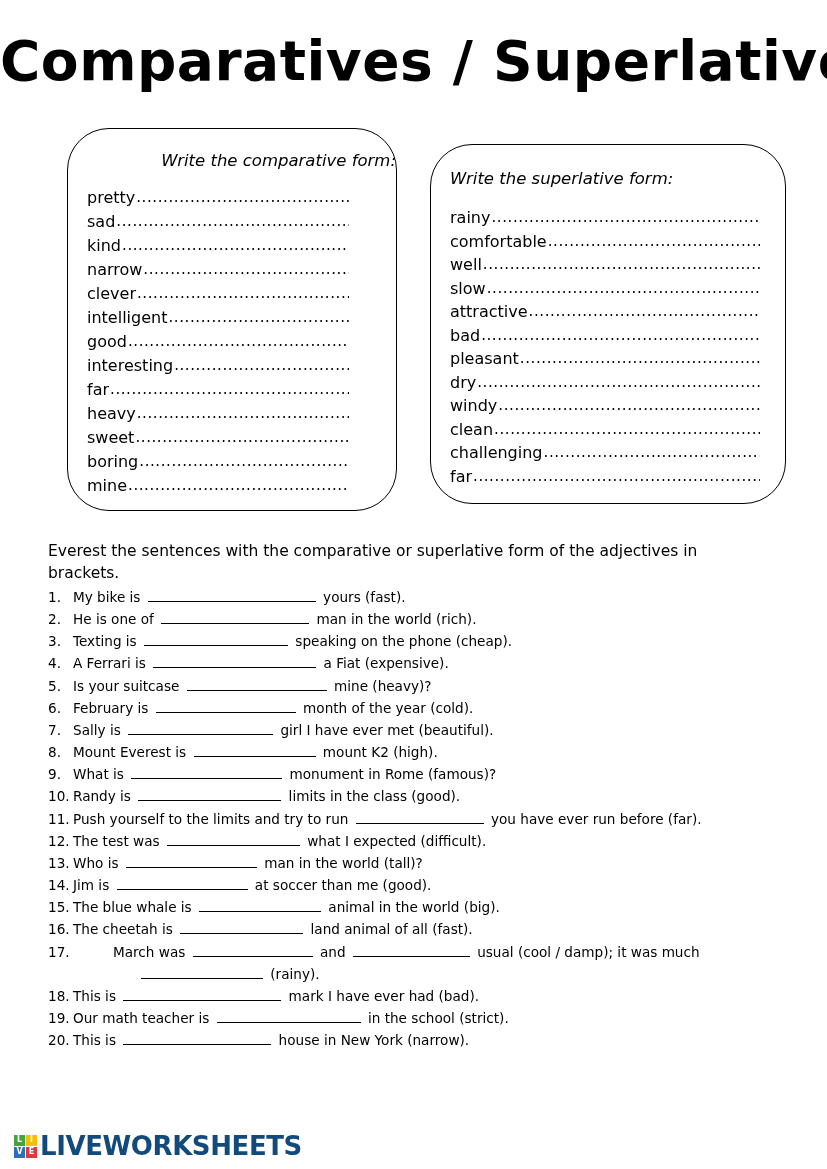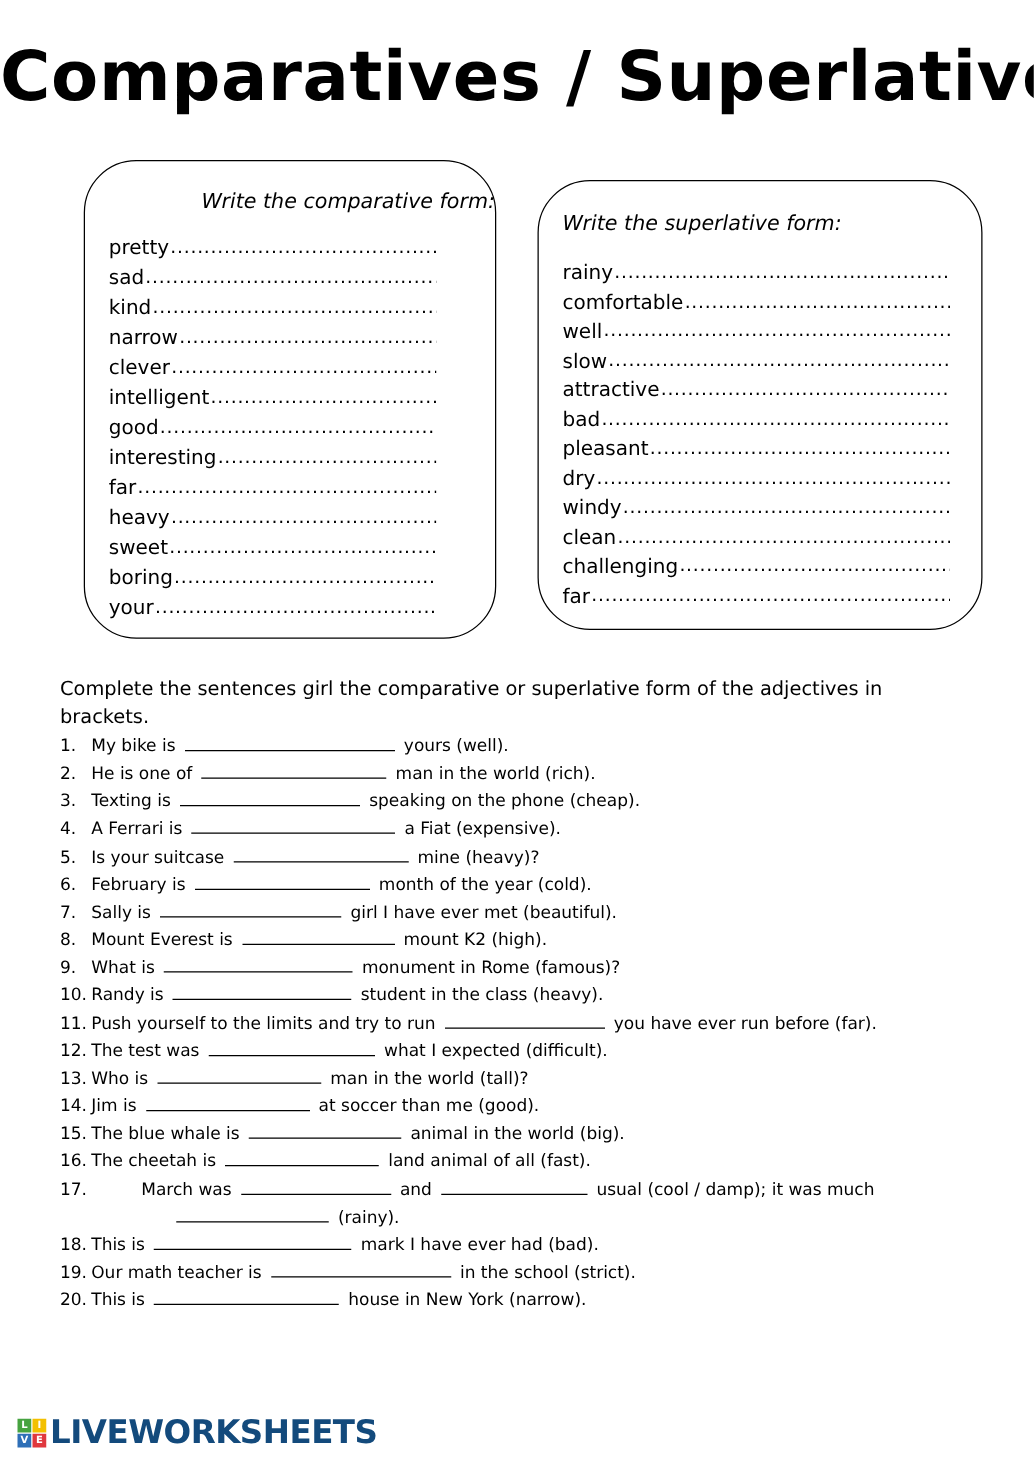--- a/index.html
+++ b/index.html
@@ -226,21 +226,21 @@
           </li>
         <li class="word-row">
             <span class="word-label">sweet</span>
             <span class="dots"></span>
           </li>
         <li class="word-row">
             <span class="word-label">boring</span>
             <span class="dots"></span>
           </li>
         <li class="word-row">
-            <span class="word-label">your</span>
+            <span class="word-label">mine</span>
             <span class="dots"></span>
           </li>
       </ul>
     </div>
   </div>
 
   <div class="box box-right">
     <div class="box-inner">
       <div class="box-title">Write the superlative form:</div>
       <ul class="word-list">
@@ -290,26 +290,26 @@
           </li>
         <li class="word-row">
             <span class="word-label">far</span>
             <span class="dots"></span>
           </li>
       </ul>
     </div>
   </div>
 </div>
 
-<div class="instruction">Complete the sentences girl the comparative or superlative form of the adjectives in brackets.</div>
+<div class="instruction">Everest the sentences with the comparative or superlative form of the adjectives in brackets.</div>
 
 <ol class="sentences" id="sentence-list">
     <li class="sentence-item">
       <span class="num">1.</span>
-      <span class="stext"><span>My bike is </span><span class="blank" style="width: 168px;"></span><span> yours (well).</span></span>
+      <span class="stext"><span>My bike is </span><span class="blank" style="width: 168px;"></span><span> yours (fast).</span></span>
     </li>
     <li class="sentence-item">
       <span class="num">2.</span>
       <span class="stext"><span>He is one of </span><span class="blank" style="width: 148px;"></span><span> man in the world (rich).</span></span>
     </li>
     <li class="sentence-item">
       <span class="num">3.</span>
       <span class="stext"><span>Texting is </span><span class="blank" style="width: 144px;"></span><span> speaking on the phone (cheap).</span></span>
     </li>
     <li class="sentence-item">
@@ -331,21 +331,21 @@
     <li class="sentence-item">
       <span class="num">8.</span>
       <span class="stext"><span>Mount Everest is </span><span class="blank" style="width: 122px;"></span><span> mount K2 (high).</span></span>
     </li>
     <li class="sentence-item">
       <span class="num">9.</span>
       <span class="stext"><span>What is </span><span class="blank" style="width: 151px;"></span><span> monument in Rome (famous)?</span></span>
     </li>
     <li class="sentence-item">
       <span class="num">10.</span>
-      <span class="stext"><span>Randy is </span><span class="blank" style="width: 143px;"></span><span> student in the class (heavy).</span></span>
+      <span class="stext"><span>Randy is </span><span class="blank" style="width: 143px;"></span><span> limits in the class (good).</span></span>
     </li>
     <li class="sentence-item">
       <span class="num">11.</span>
       <span class="stext"><span>Push yourself to the limits and try to run </span><span class="blank" style="width: 128px;"></span><span> you have ever run before (far).</span></span>
     </li>
     <li class="sentence-item">
       <span class="num">12.</span>
       <span class="stext"><span>The test was </span><span class="blank" style="width: 133px;"></span><span> what I expected (difficult).</span></span>
     </li>
     <li class="sentence-item">

